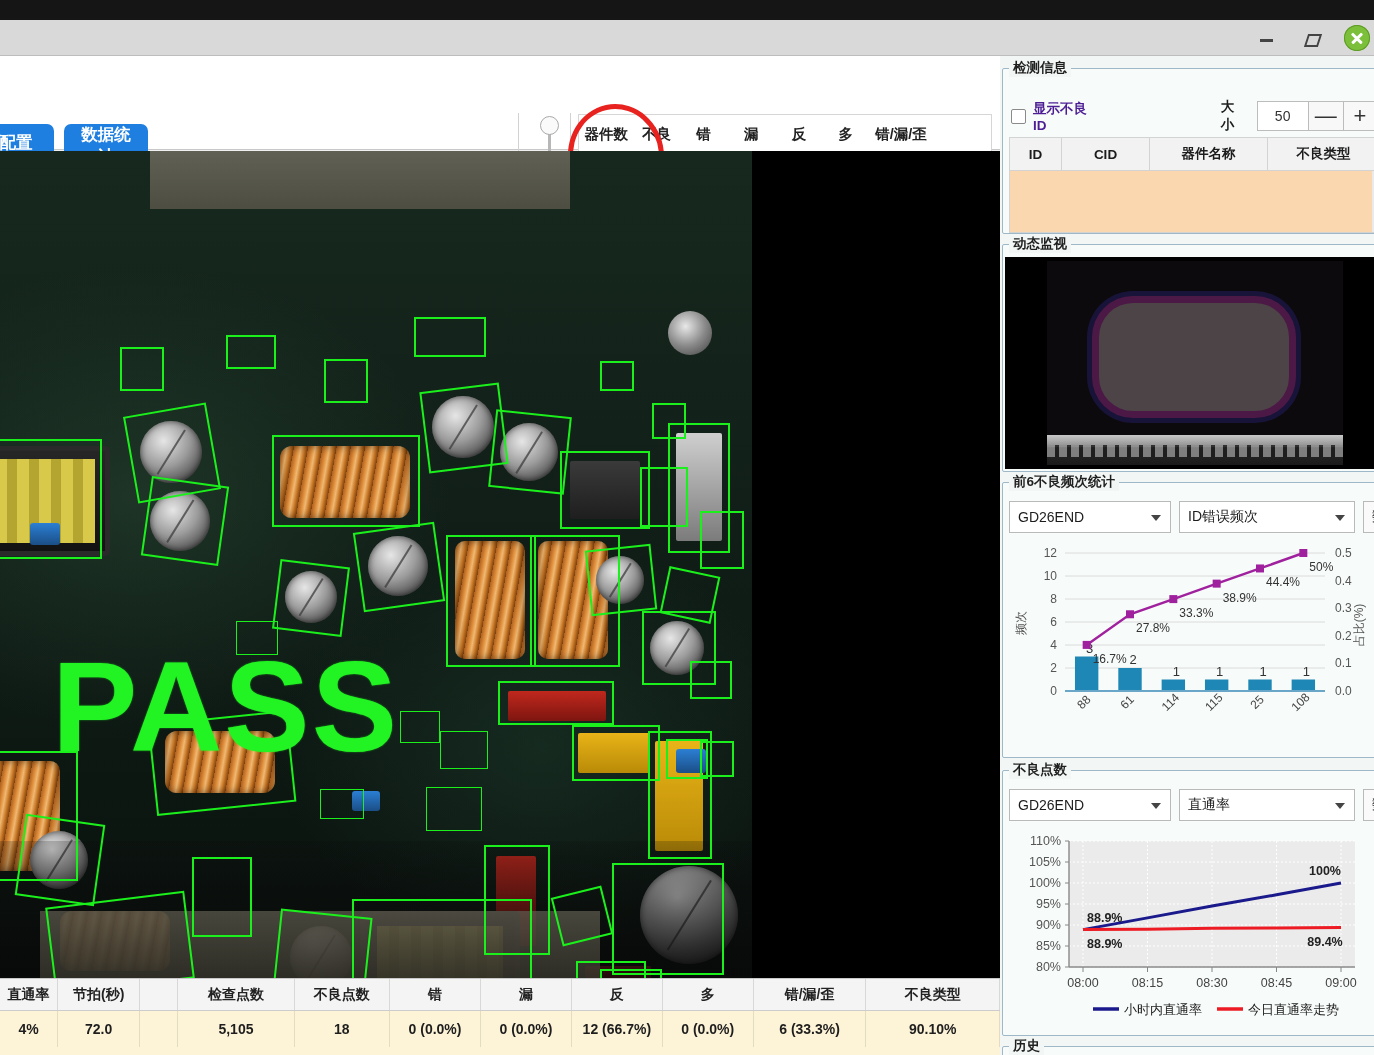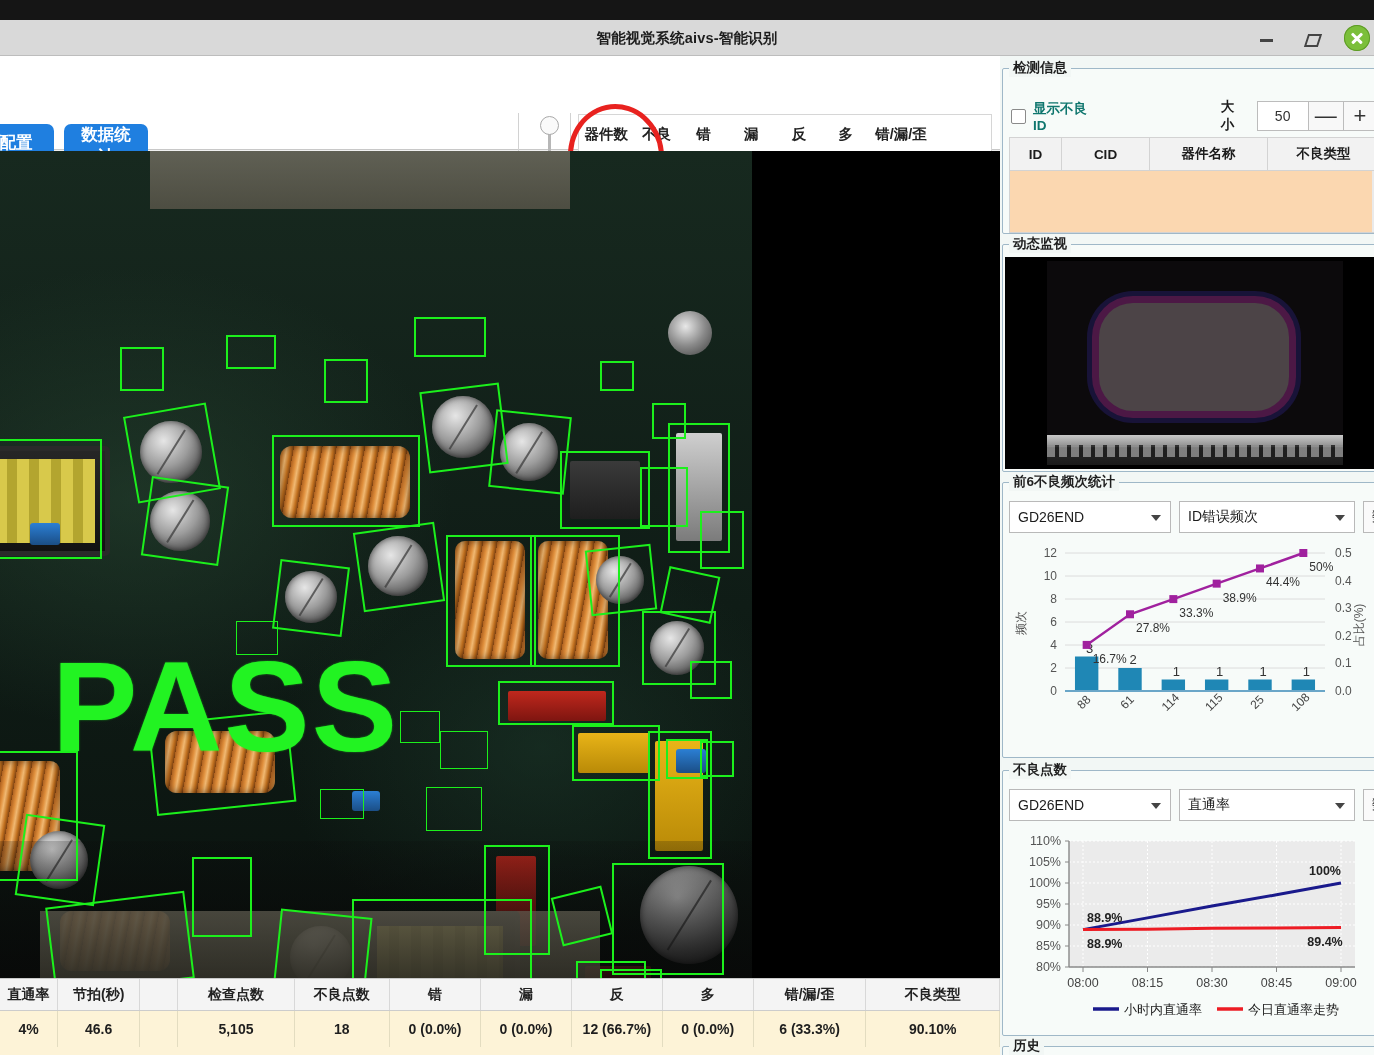--- a/index.html
+++ b/index.html
@@ -213,21 +213,21 @@
   
   #g-detect { top: 12px; width: 384px; height: 166px; }
   .chk-row {
     position: absolute; left: 8px; top: 30px; width: 366px; height: 34px;
     display: flex; align-items: center;
   }
   .chk {
     width: 15px; height: 15px; border: 1px solid #8a8a8a; background: #fff;
     border-radius: 2px; cursor: pointer; flex: 0 0 auto;
   }
-  .chk-label { font-size: 13.5px; color: #0f766e; margin-left: 7px; font-weight: 600; }
+  .chk-label { font-size: 13.5px; color: #4c1d95; margin-left: 7px; font-weight: 600; }
   .size-label { font-size: 13.5px; color: #1b1b1b; font-weight: 600; margin-left: 128px; }
   .size-input {
     width: 52px; height: 30px; margin-left: 12px; border: 1px solid #bcbcbc;
     background: #fff; text-align: center; font-size: 14px; color: #333;
     font-family: "Liberation Sans", sans-serif;
   }
   .sz-btn {
     width: 36px; height: 30px; background: #f8f8f8; border: 1px solid #bcbcbc;
     border-left: none; font-size: 22px; line-height: 26px; color: #333;
     cursor: pointer; font-family: "Liberation Sans", sans-serif;
@@ -306,21 +306,20 @@
     background: #eaeaea;
   }
 </style>
 </head>
 <body>
 
 <div id="app">
 
   <div class="titlebar"></div>
   <div class="titlebar2"></div>
-  <div class="app-title">智能视觉系统aivs-智能识别</div>
   <div class="win-ctrls">
     <div class="win-btn win-min"></div>
     <div class="win-btn win-restore"></div>
     <div class="win-close"></div>
   </div>
 
   <div class="toolbar">
     <button class="btn-blue" id="btn-config">配置</button>
     <button class="btn-blue" id="btn-stats">数据统计</button>
 
@@ -467,21 +466,21 @@
       <div class="bb-cell" style="width:105px">不良点数</div>
       <div class="bb-cell" style="width:100px">错</div>
       <div class="bb-cell" style="width:100px">漏</div>
       <div class="bb-cell" style="width:100px">反</div>
       <div class="bb-cell" style="width:100px">多</div>
       <div class="bb-cell" style="width:124px">错/漏/歪</div>
       <div class="bb-cell" style="width:147px">不良类型</div>
     </div>
     <div class="bb-vals">
       <div class="bb-cell" style="width:64px">4%</div>
-      <div class="bb-cell" style="width:90px">46.6</div>
+      <div class="bb-cell" style="width:90px">72.0</div>
       <div class="bb-cell" style="width:42px"></div>
       <div class="bb-cell" style="width:128px">5,105</div>
       <div class="bb-cell" style="width:105px">18</div>
       <div class="bb-cell" style="width:100px">0 (0.0%)</div>
       <div class="bb-cell" style="width:100px">0 (0.0%)</div>
       <div class="bb-cell" style="width:100px">12 (66.7%)</div>
       <div class="bb-cell" style="width:100px">0 (0.0%)</div>
       <div class="bb-cell" style="width:124px">6 (33.3%)</div>
       <div class="bb-cell" style="width:147px">90.10%</div>
     </div>

